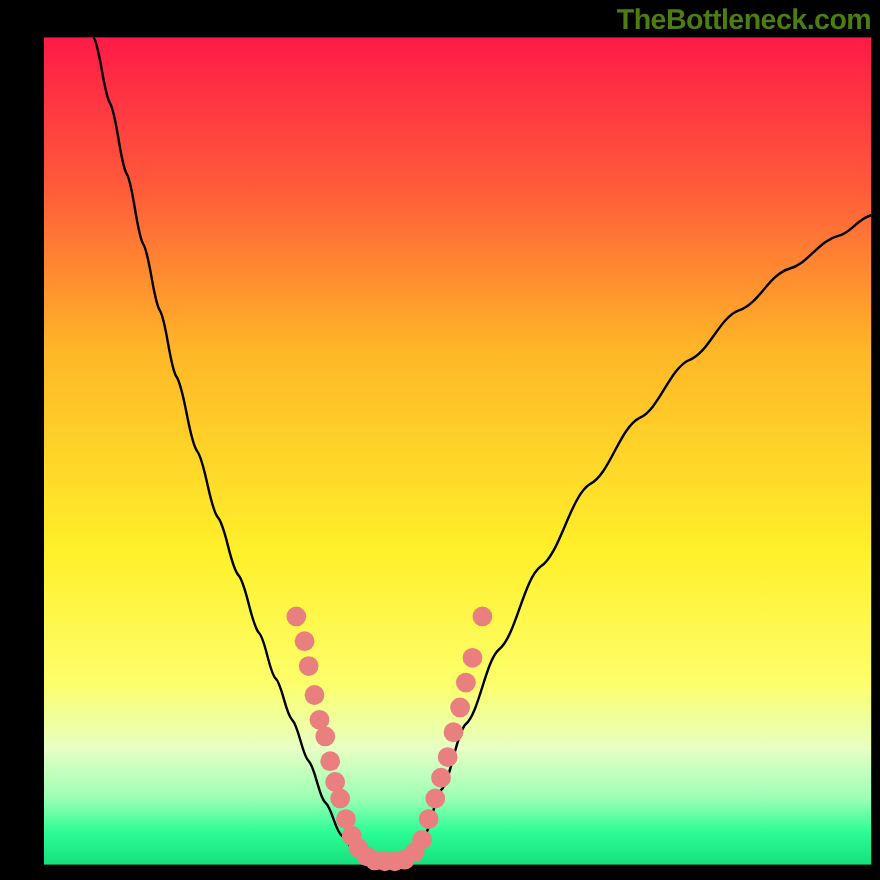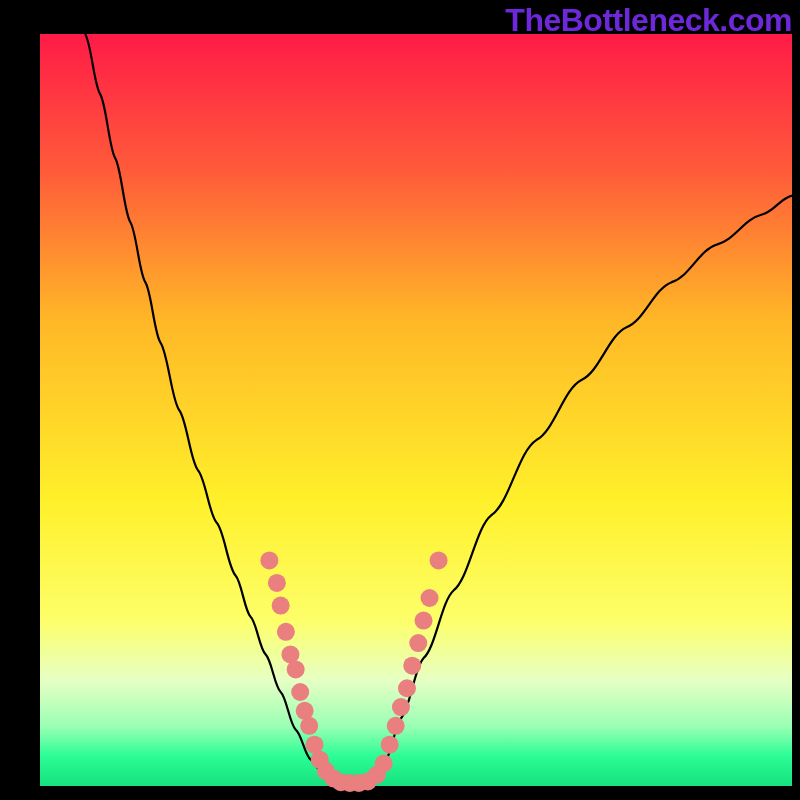--- a/index.html
+++ b/index.html
@@ -13,23 +13,23 @@
   }
   .chart-container {
     position: relative;
     width: 800px;
     height: 800px;
   }
   .watermark {
     position: absolute;
     top: 2px;
     right: 8px;
-    font-size: 32px;
+    font-size: 26px;
     font-weight: bold;
-    color: #6d28d9;
+    color: #4d7c0f;
     z-index: 10;
     letter-spacing: -0.5px;
     text-align: right;
   }
   svg {
     display: block;
   }
 </style>
 </head>
 <body>

